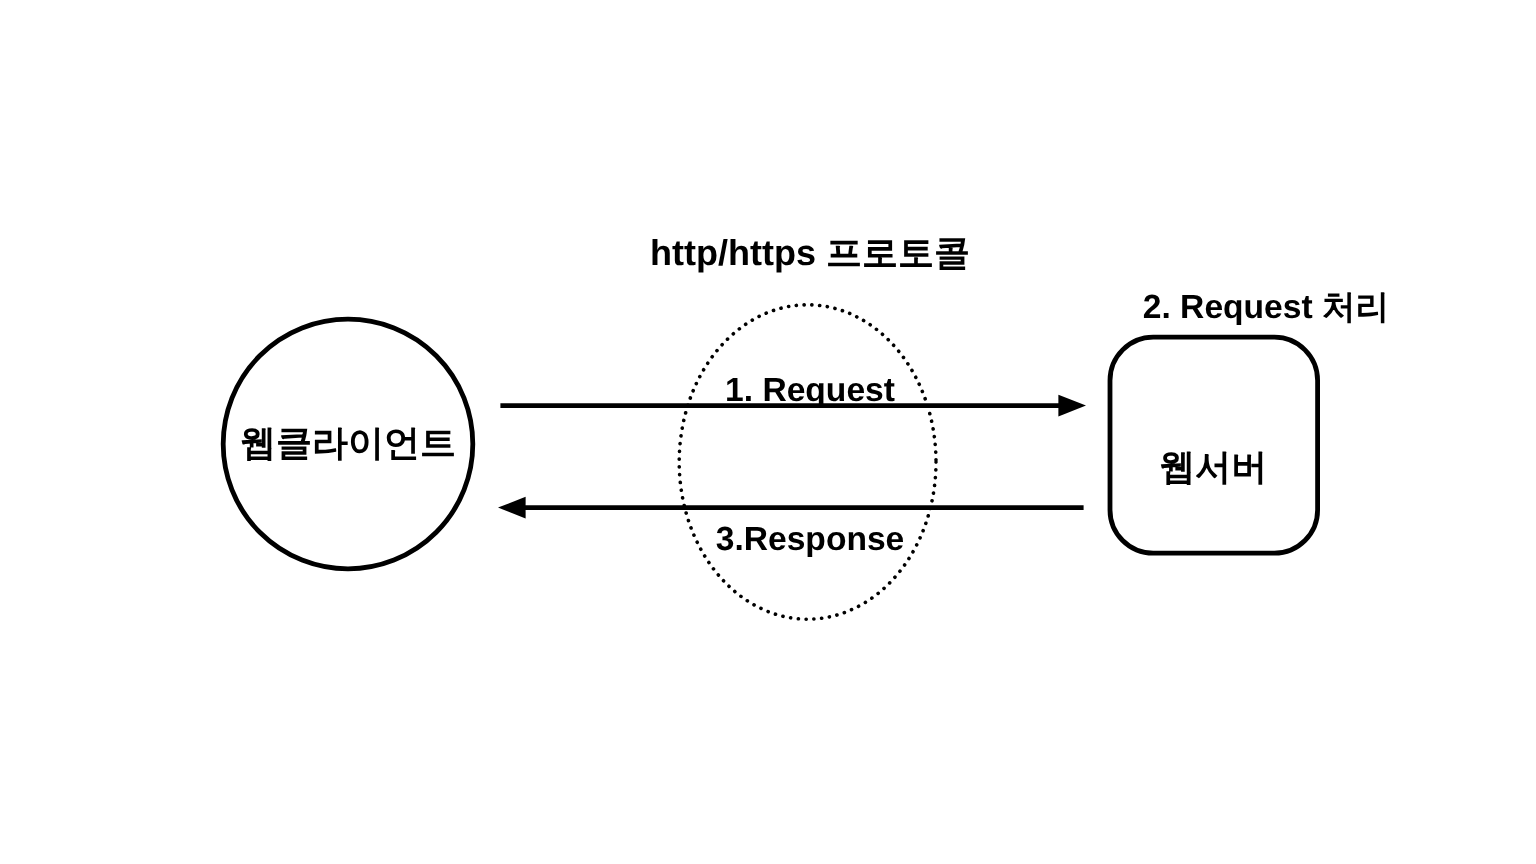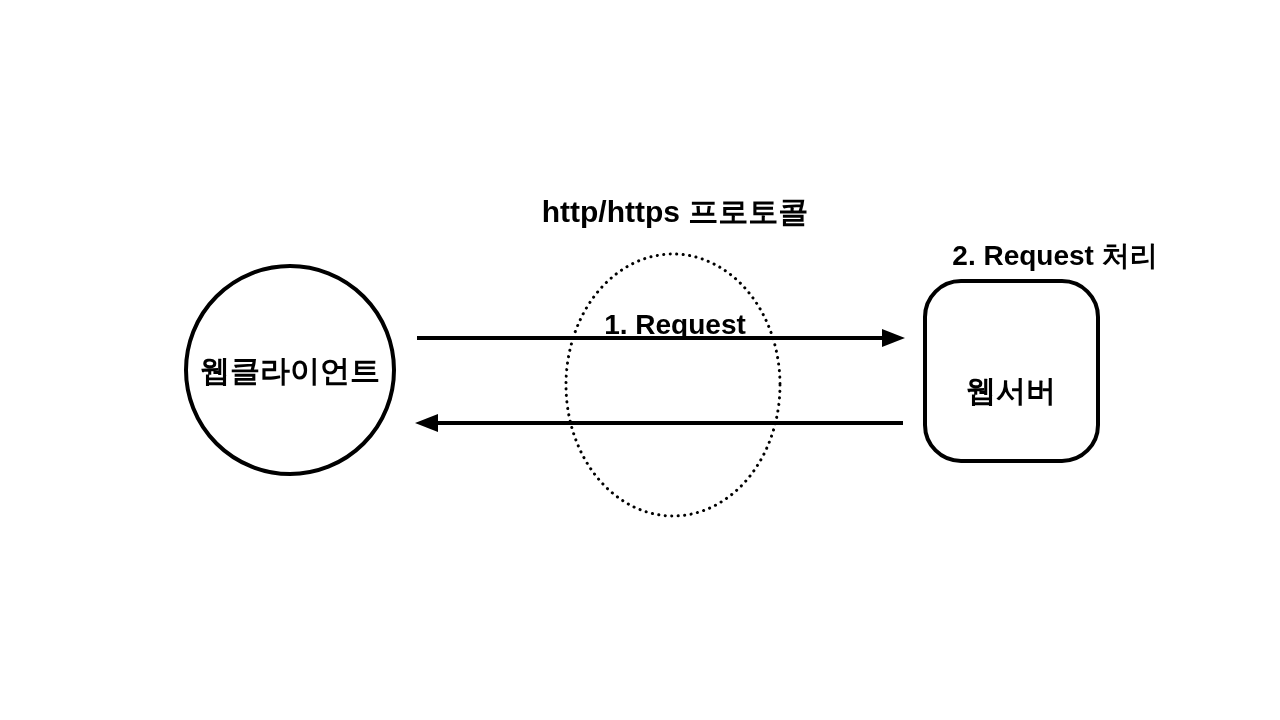--- a/index.html
+++ b/index.html
@@ -66,14 +66,15 @@
 
   <div class="label centered-xy node-label" style="left:290px; top:370px;">웹클라이언트</div>
 
   <div class="label centered-xy node-label" style="left:1011px; top:390px;">웹서버</div>
 
   <div class="label centered-x note-label" style="left:1055px; top:241px;">2. Request 처리</div>
 
 
   <div class="label centered-x arrow-label" style="left:675px; top:310px;">1. Request</div>
 
+  <div class="label centered-x arrow-label" style="left:675px; top:434px;">3.Response</div>
 
 </div>
 
 </body></html>

